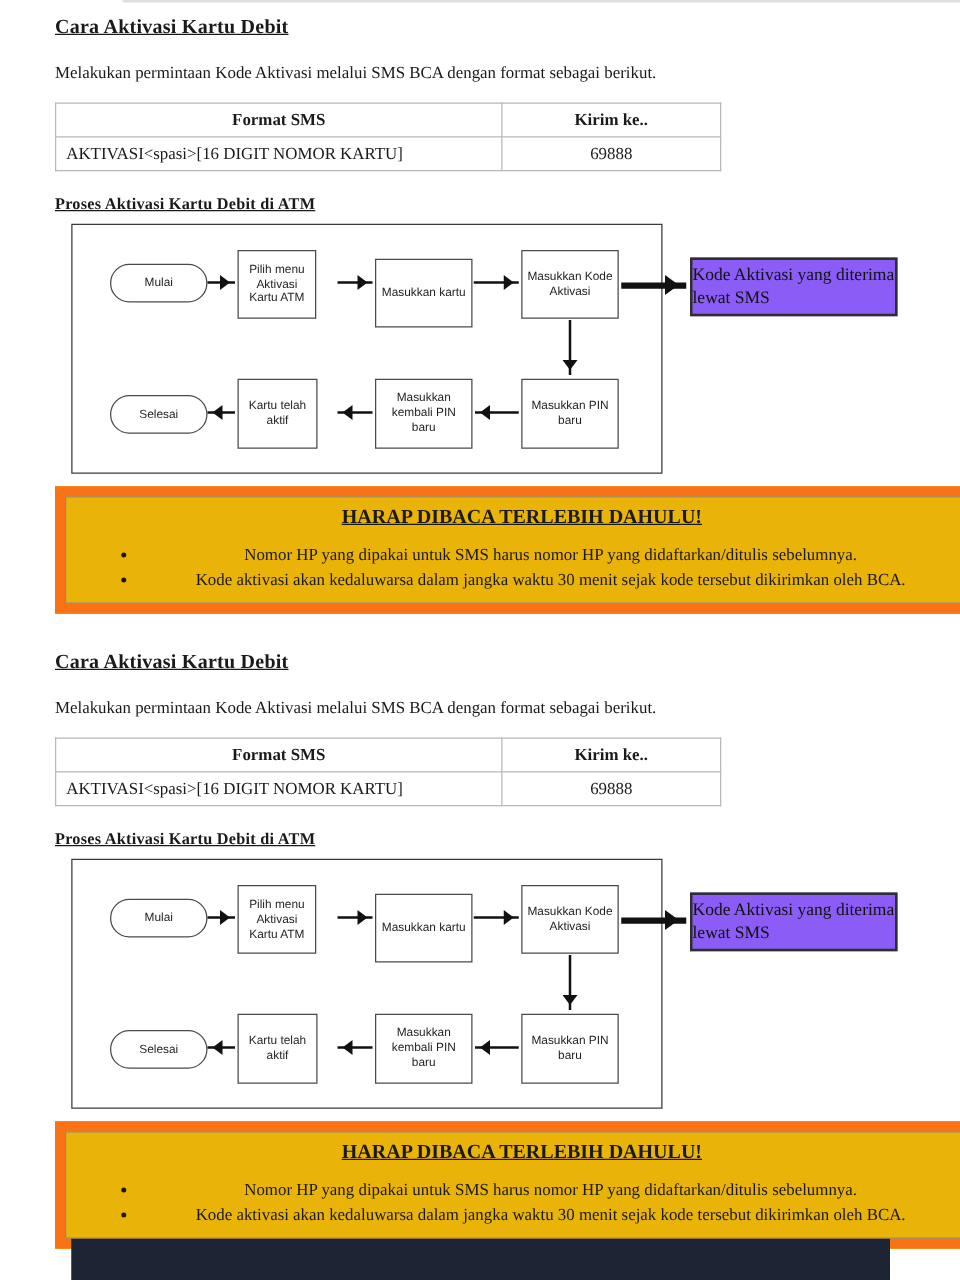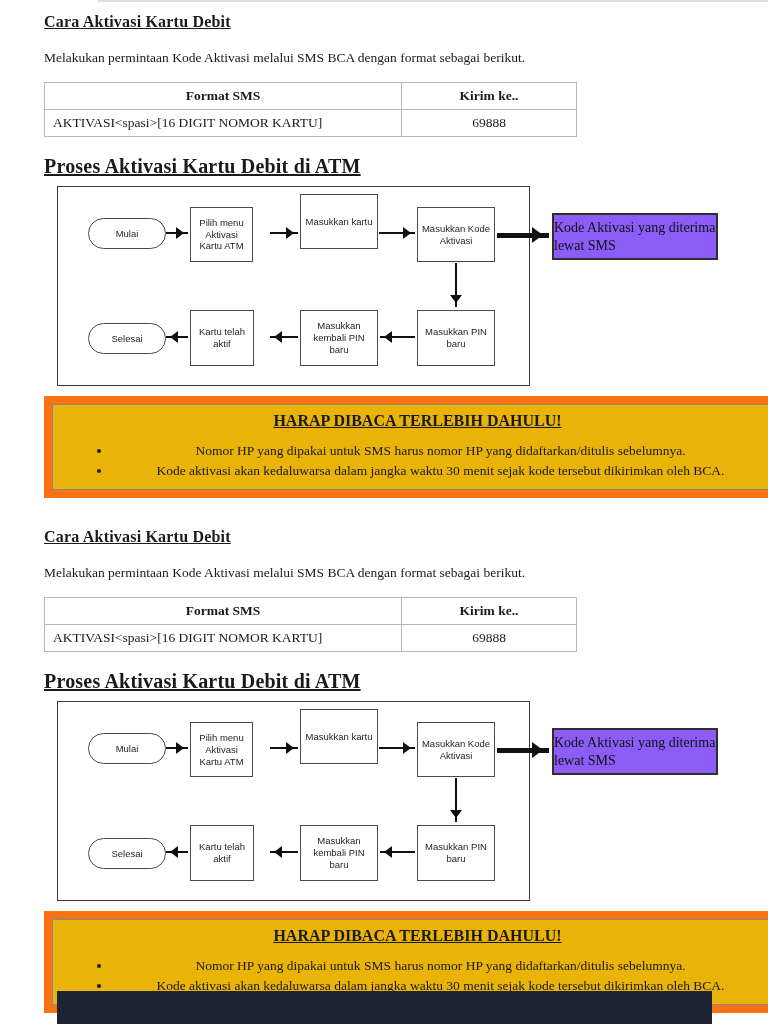--- a/index.html
+++ b/index.html
@@ -19,36 +19,36 @@
   table.sms th,table.sms td{
     border:1px solid #b8b8b8;font-size:13.5px;height:26px;padding:0 8px;
     font-family:"Liberation Serif",serif;
   }
   table.sms th{font-weight:bold;text-align:center;}
   .col-format{width:340px;}
   .col-send{width:158px;text-align:center;}
   td.cell-format{text-align:left;}
   td.cell-send{text-align:center;}
   .flow-heading{
-    font-size:20px;font-weight:bold;text-decoration:underline;
+    font-size:13px;font-weight:bold;text-decoration:underline;
     margin:0 0 8px 0;letter-spacing:.2px;
   }
   
   .diagram{position:relative;height:200px;margin:0 0 10px 0;}
   .flow-frame{position:absolute;left:13px;top:0;width:471px;height:198px;border:1px solid #3a3a3a;background:#fff;}
   .node{
     position:absolute;border:1px solid #4a4a4a;background:#fff;box-sizing:border-box;
     display:flex;align-items:center;justify-content:center;text-align:center;
     font-family:"Liberation Sans","DejaVu Sans",sans-serif;font-size:9.5px;
     line-height:1.25;color:#1f1f1f;padding:2px;
   }
   .oval{border-radius:16px;}
   .n-start{left:44px;top:32px;width:78px;height:31px;}
   .n-s1{left:146px;top:21px;width:63px;height:55px;}
-  .n-s2{left:256px;top:8px;width:78px;height:55px;}
+  .n-s2{left:256px;top:28px;width:78px;height:55px;}
   .n-s3{left:373px;top:21px;width:78px;height:55px;}
   .n-s4{left:373px;top:124px;width:78px;height:56px;}
   .n-s5{left:256px;top:124px;width:78px;height:56px;}
   .n-s6{left:146px;top:124px;width:64px;height:56px;}
   .n-end{left:44px;top:137px;width:78px;height:31px;}
   .n-side{
     position:absolute;left:508px;top:27px;width:166px;height:47px;border:2px solid #2e2e2e;
     display:flex;align-items:center;justify-content:center;
     font-family:"Liberation Serif",serif;font-weight:normal;font-size:14px;line-height:1.25;
     background:#8b5cf6;box-sizing:border-box;color:#111;

